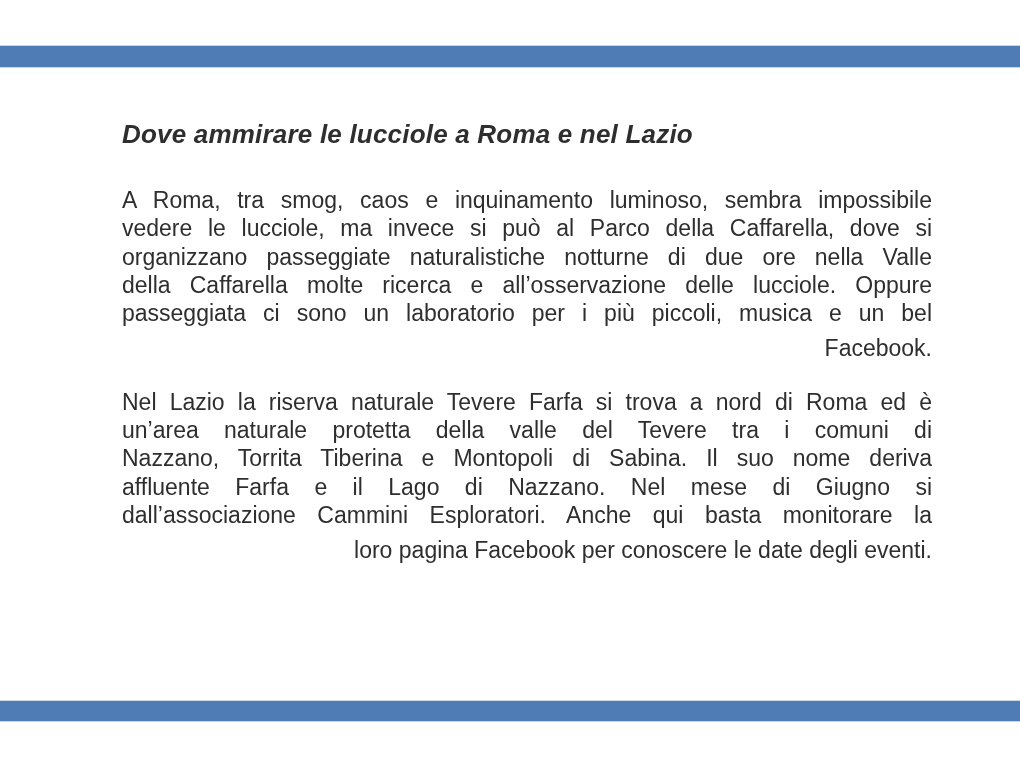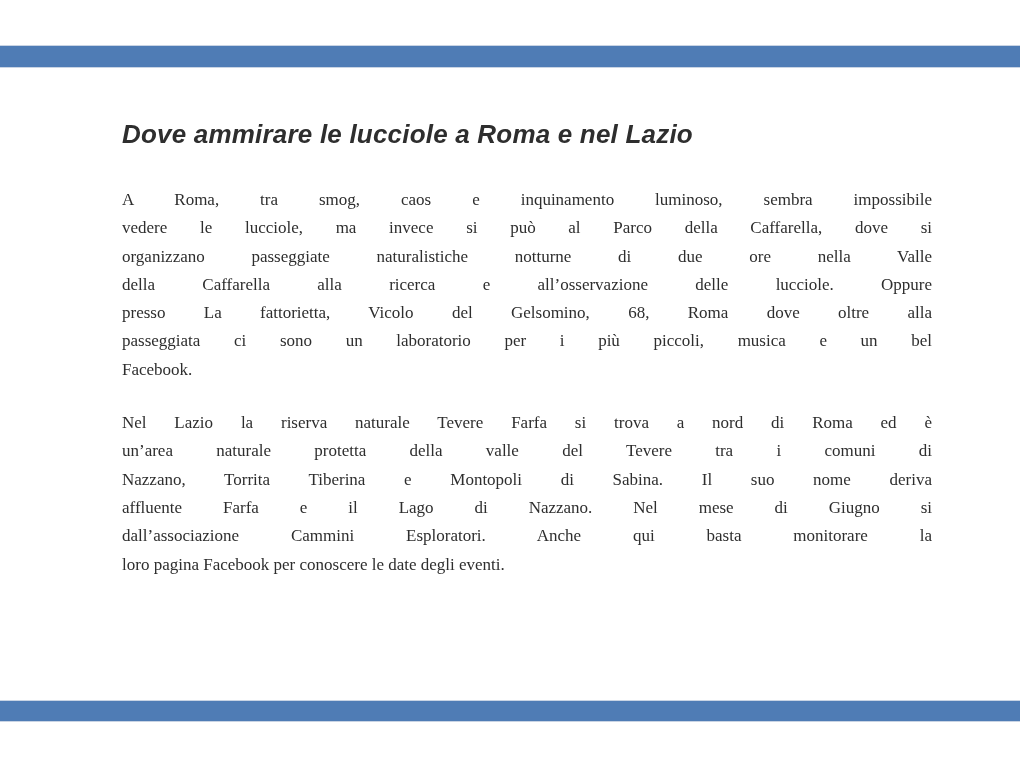--- a/index.html
+++ b/index.html
@@ -46,54 +46,52 @@
     line-height: 28px;
     font-weight: bold;
     font-style: italic;
     letter-spacing: 0.2px;
     color: var(--text);
   }
   .paragraphs { margin-top: 38px; }
   .paragraph { margin: 0; }
   .paragraph + .paragraph { margin-top: 25px; }
   .line {
-    font-size: 17px;
+    font-size: 23px;
     line-height: 28.3px;
     height: 28.3px;
     overflow: hidden;
     white-space: normal;
     text-align: justify;
     color: var(--text);
-    font-family: Liberation Serif, serif;
   }
   
   .line.j::after {
     content: "";
     display: inline-block;
     width: 100%;
     height: 0;
   }
-  .line.last { text-align: left; }
+  .line.last { text-align: right; margin-top: 7px; }
 </style>
 </head>
 <body>
 
 <div class="slide">
   <div class="accent-bar top"></div>
 
   <div class="content">
     <h1 class="title">Dove ammirare le lucciole a Roma e nel Lazio</h1>
 
     <div class="paragraphs">
         <div class="paragraph">
           <div class="line j">A Roma, tra smog, caos e inquinamento luminoso, sembra impossibile</div>
           <div class="line j">vedere le lucciole, ma invece si può al Parco della Caffarella, dove si</div>
           <div class="line j">organizzano passeggiate naturalistiche notturne di due ore nella Valle</div>
-          <div class="line j">della Caffarella alla ricerca e all’osservazione delle lucciole. Oppure</div>
-          <div class="line j">presso La fattorietta, Vicolo del Gelsomino, 68, Roma dove oltre alla</div>
+          <div class="line j">della Caffarella molte ricerca e all’osservazione delle lucciole. Oppure</div>
           <div class="line j">passeggiata ci sono un laboratorio per i più piccoli, musica e un bel</div>
           <div class="line last">Facebook.</div>
         </div>
         <div class="paragraph">
           <div class="line j">Nel Lazio la riserva naturale Tevere Farfa si trova a nord di Roma ed è</div>
           <div class="line j">un’area naturale protetta della valle del Tevere tra i comuni di</div>
           <div class="line j">Nazzano, Torrita Tiberina e Montopoli di Sabina. Il suo nome deriva</div>
           <div class="line j">affluente Farfa e il Lago di Nazzano. Nel mese di Giugno si</div>
           <div class="line j">dall’associazione Cammini Esploratori. Anche qui basta monitorare la</div>
           <div class="line last">loro pagina Facebook per conoscere le date degli eventi.</div>

